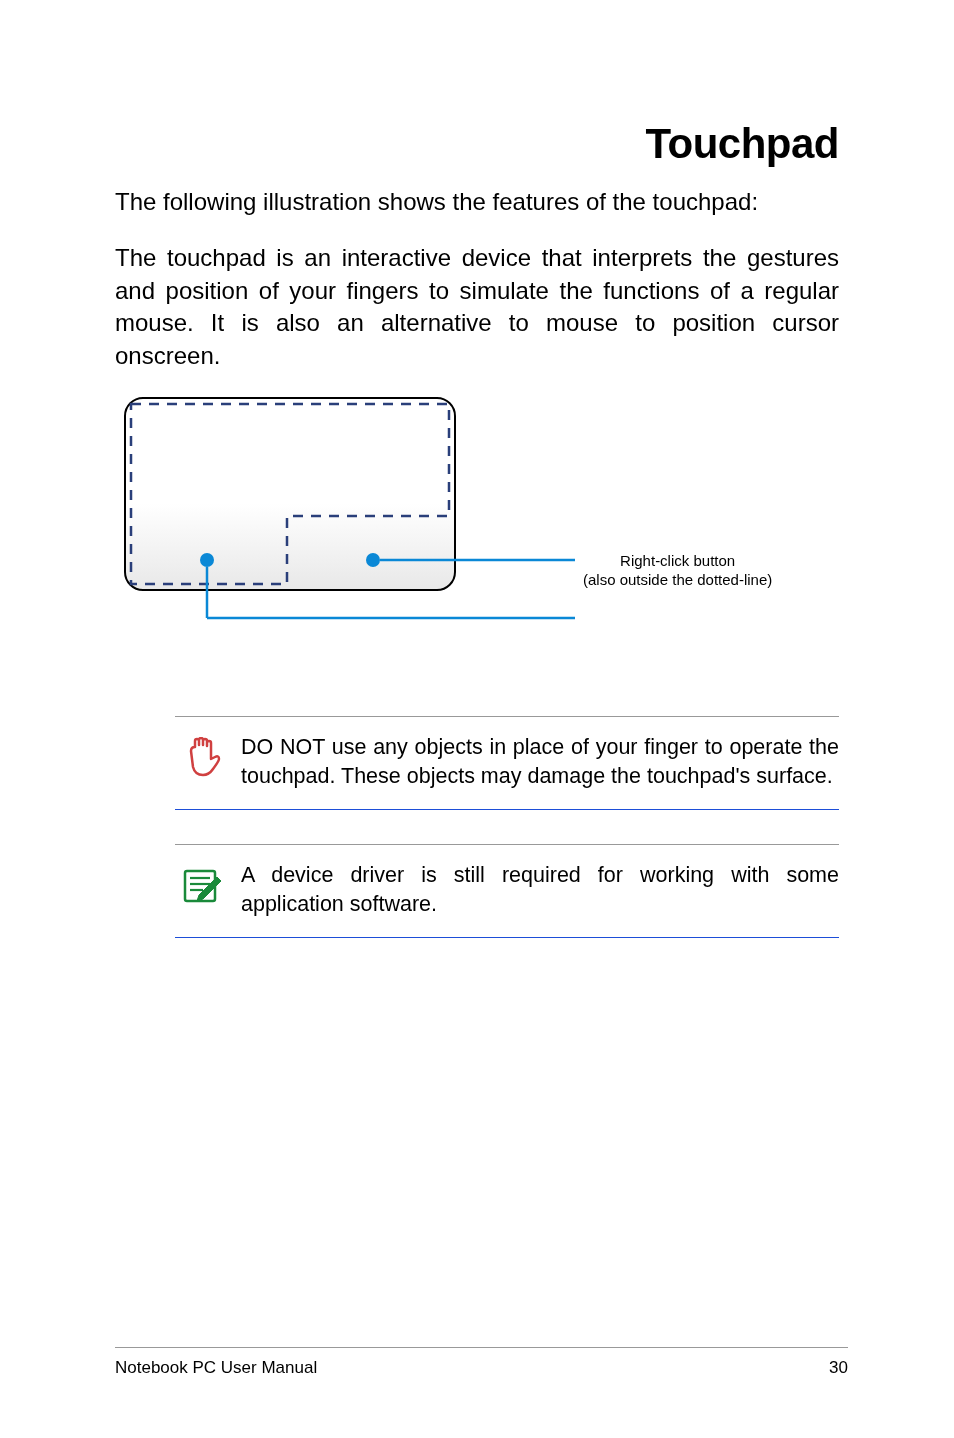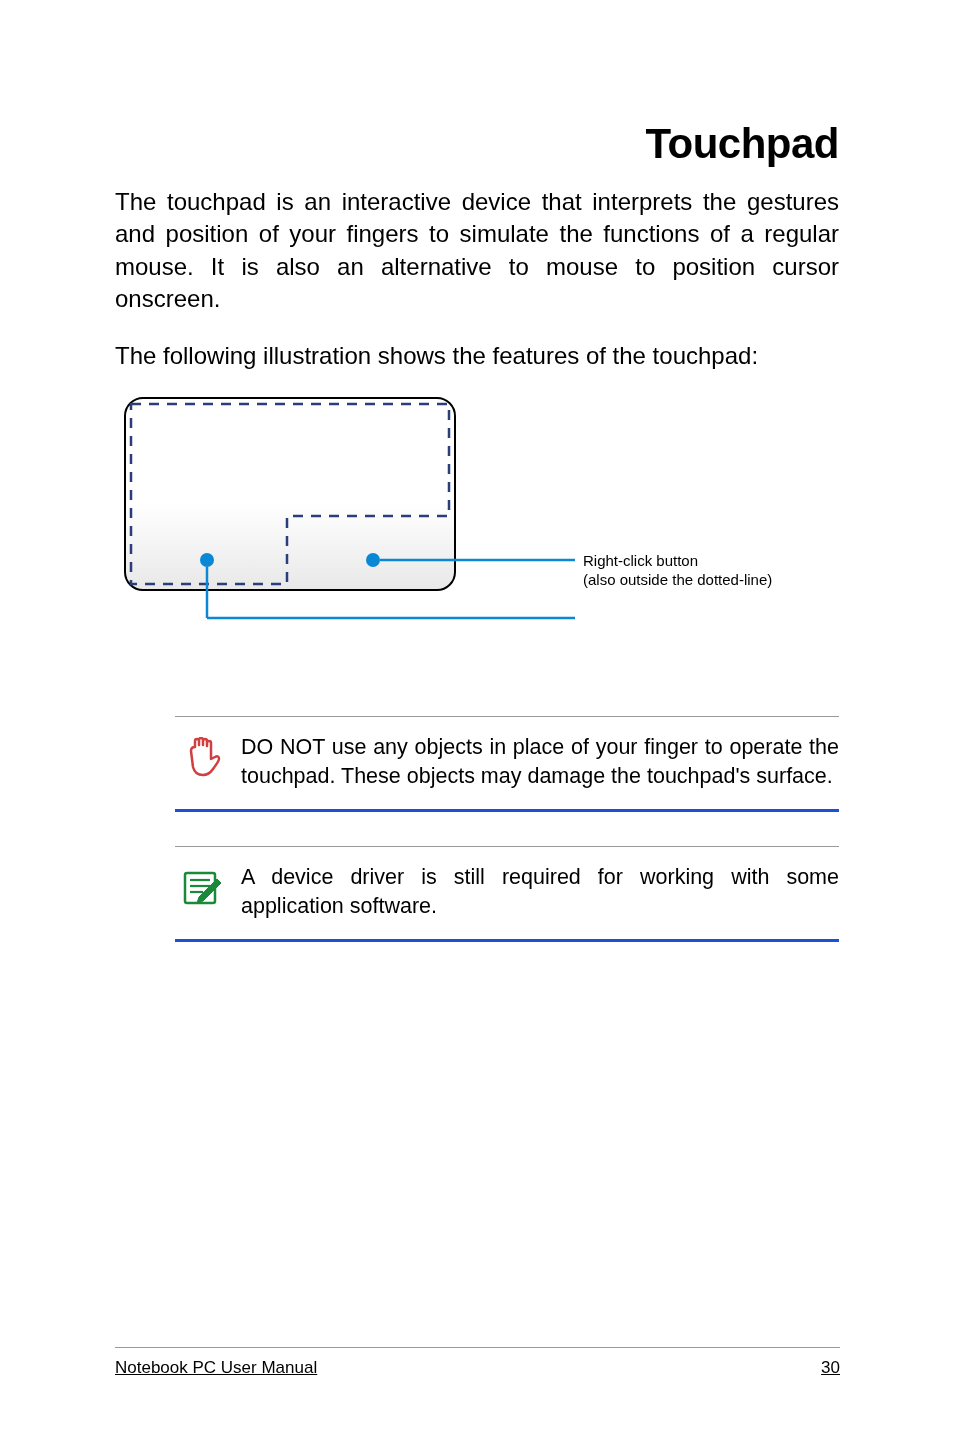--- a/index.html
+++ b/index.html
@@ -41,76 +41,76 @@
     .diagram-svg {
       position: absolute;
       top: 0;
       left: 0;
     }
     .diagram-label {
       position: absolute;
       font-size: 15px;
       line-height: 1.25;
       color: #000;
+      text-align: center;
     }
     .diagram-label-1 {
       left: 468px;
       top: 156px;
     }
     .diagram-label-2 {
       left: 468px;
       top: 214px;
     }
     .callout {
       display: flex;
       align-items: flex-start;
       margin: 16px 0 34px 60px;
       border-top: 1px solid #999;
-      border-bottom: 3px solid #1d4ed8;
+      border-bottom: 1px solid #1d4ed8;
       padding: 16px 0 18px 0;
     }
     .callout-icon {
       flex: 0 0 56px;
       display: flex;
       justify-content: center;
       align-items: flex-start;
       padding-top: 4px;
     }
     .callout-text {
       flex: 1;
       font-size: 21.5px;
       line-height: 1.35;
       text-align: justify;
       padding-left: 10px;
     }
     .footer {
       position: absolute;
       bottom: 60px;
       left: 115px;
-      right: 114px;
+      right: 106px;
       border-top: 1px solid #999;
       padding-top: 10px;
       display: flex;
       justify-content: space-between;
       font-size: 17px;
-      text-decoration: underline;
     }
     .footer-page {
       font-size: 17px;
     }
   </style>
 </head>
 <body>
 
 <div class="page">
   <h1 class="title">Touchpad</h1>
 
+  <p class="paragraph">The following illustration shows the features of the touchpad:</p>
+
   <p class="paragraph">The touchpad is an interactive device that interprets the gestures and position of your fingers to simulate the functions of a regular mouse. It is also an alternative to mouse to position cursor onscreen.</p>
-
-  <p class="paragraph">The following illustration shows the features of the touchpad:</p>
 
   <div class="diagram-wrapper">
     <svg class="diagram-svg" width="720" height="280">
 
       <defs>
         <linearGradient id="padgrad" x1="0" y1="0" x2="0" y2="1">
           <stop offset="0%" stop-color="#ffffff"></stop>
           <stop offset="55%" stop-color="#ffffff"></stop>
           <stop offset="100%" stop-color="#e8e8e8"></stop>
         </linearGradient>

